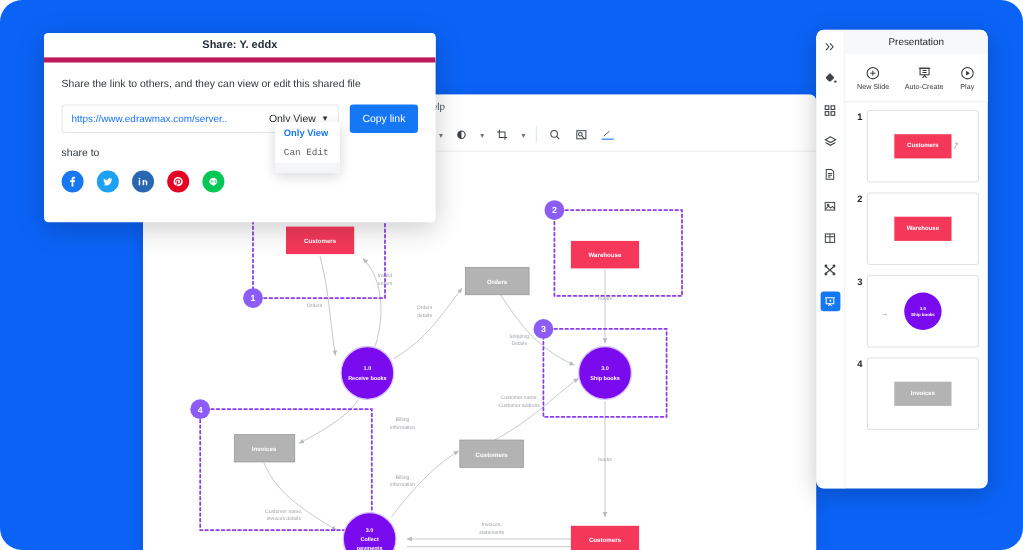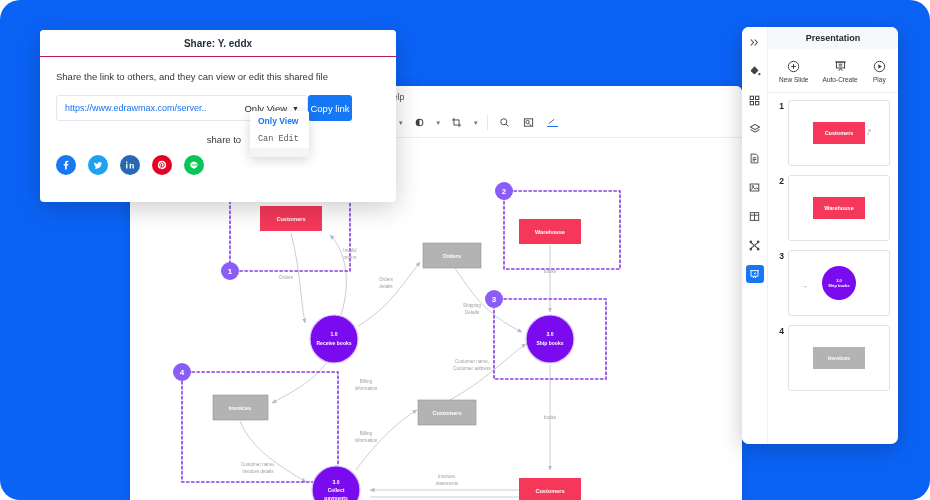--- a/index.html
+++ b/index.html
@@ -70,27 +70,27 @@
     background: #ffffff;
     border-radius: 4px;
     box-shadow: 0 6px 26px rgba(0,0,0,.20);
     overflow: visible;
     z-index: 40;
   }
   .sd-title {
     height: 27px;
     display:flex; align-items:center; justify-content:center;
     font-size: 10px; font-weight: bold; color: #1f2937;
-    border-bottom: 1px solid #be185d;
+    border-bottom: 5px solid #be185d;
     background:#fff;
     border-radius: 4px 4px 0 0;
   }
   .sd-body { padding: 14px 4px 0 16px; }
   .sd-desc { font-size: 9.5px; color: #31373d; margin-bottom: 13px; }
-  .sd-linkrow { display:flex; align-items:center; }
+  .sd-linkrow { display:flex; align-items:center; gap:10px; }
   .sd-linkbox {
     flex: 0 0 252px;
     height: 26px;
     border: 1px solid #e4e7eb;
     border-radius: 3px;
     display:flex; align-items:center;
     padding: 0 8px;
     background:#fff;
   }
   .sd-url {
@@ -99,27 +99,27 @@
     border:none; outline:none; background:transparent;
     font-family: "Liberation Sans", sans-serif;
   }
   .sd-perm {
     display:flex; align-items:center; gap:5px;
     font-size: 9.5px; color:#2c3136; padding-left:7px;
     cursor:pointer;
   }
   .sd-perm .car { font-size:7px; color:#2c3136; }
   .sd-copy {
-    width:44px; height:26px;
+    width:62px; height:26px;
     background:#1677f5; color:#fff;
     border:none; border-radius:3px;
     font-size:9.5px; cursor:pointer;
     font-family:"Liberation Sans", sans-serif;
   }
-  .sd-shareto { font-size:9.5px; color:#31373d; margin:13px 0 10px 0;text-align:center; }
+  .sd-shareto { font-size:9.5px; color:#31373d; margin:13px 0 10px 0; }
   .sd-socials { display:flex; gap:12px; }
   .soc { width:20px; height:20px; border-radius:50%; display:flex; align-items:center; justify-content:center; color:#fff; cursor:pointer;}
   .soc svg{display:block;}
 
   .sd-dropdown {
     position:absolute;
     left:210px; top:81px;
     width:59px;
     background:#fff;
     box-shadow: 0 3px 12px rgba(0,0,0,.16);
@@ -157,21 +157,21 @@
     width:18px;height:18px;border-radius:3px;
     display:flex;align-items:center;justify-content:center;
     color:#3e444a; cursor:pointer;
   }
   .rail-ico.active { background:#1677f5; color:#fff; }
   .rail-ico svg { display:block; }
 
   .pres-main { flex:1; display:flex; flex-direction:column; min-width:0; }
   .pres-head {
     height:22px; display:flex; align-items:center; justify-content:center;
-    font-size:9px; font-weight:bold; color:#22272c;
+    font-size:9px; font-weight:normal; color:#22272c;
     background:#f7f8fa;
   }
   .pres-actions {
     height:44px; display:flex; align-items:center; justify-content:space-around;
     border-bottom:1px solid #eef0f2; background:#fff; padding:0 4px;
   }
   .pa { display:flex; flex-direction:column; align-items:center; gap:2px; cursor:pointer; }
   .pa-ic { width:15px;height:15px;display:flex;align-items:center;justify-content:center;color:#33383d;}
   .pa-ic svg{display:block;}
   .pa-lb { font-size:6.5px; color:#33383d; white-space:nowrap; }

